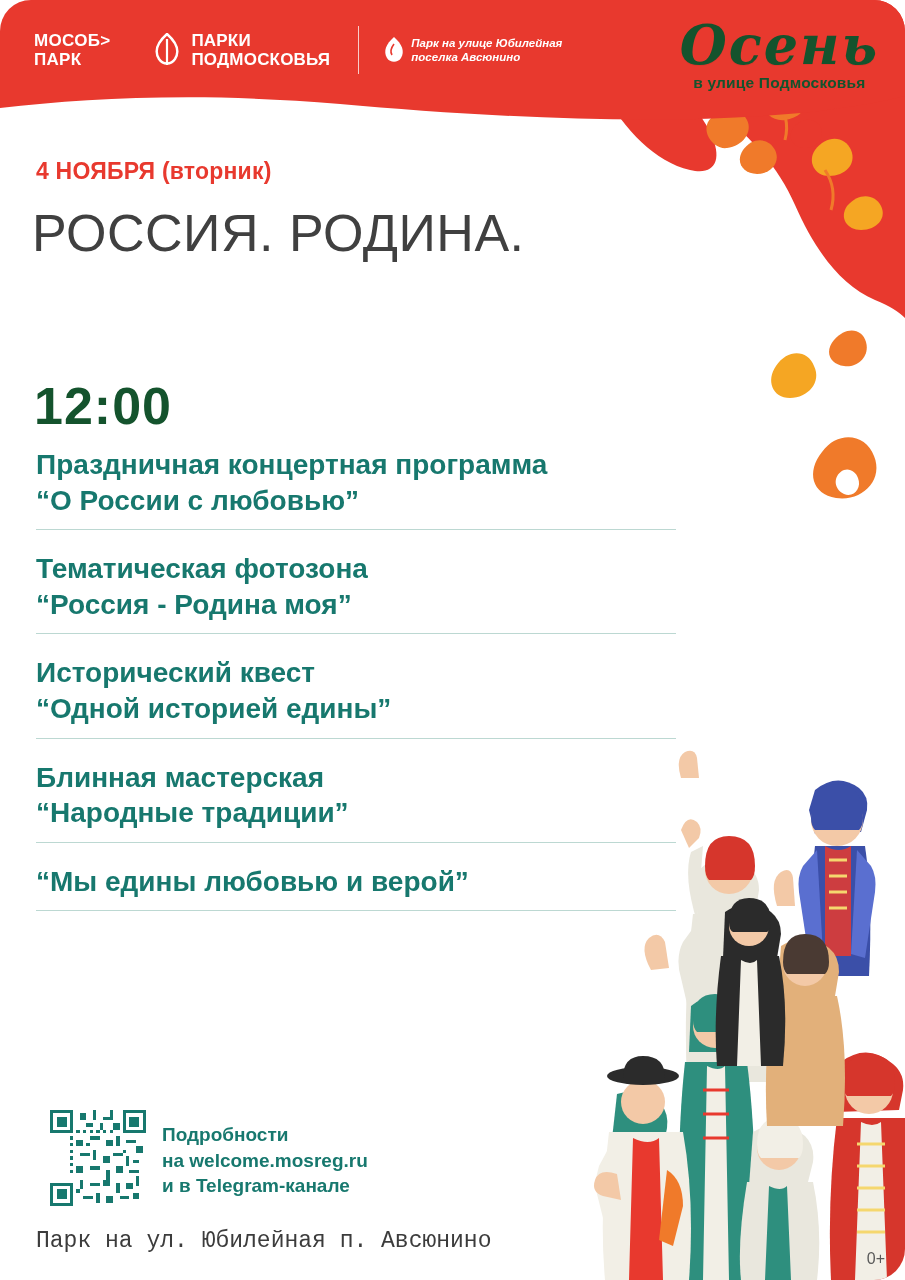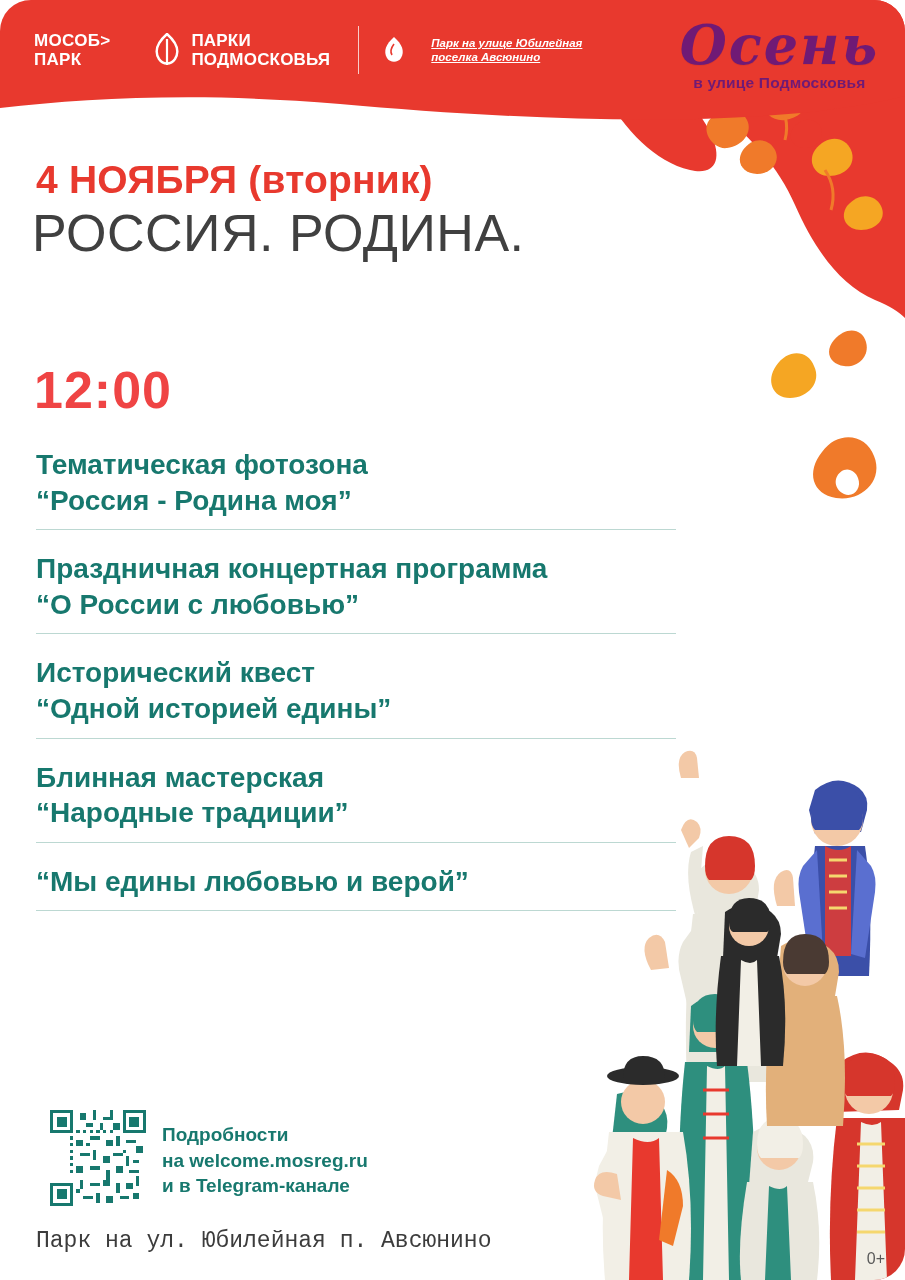--- a/index.html
+++ b/index.html
@@ -75,41 +75,40 @@
   }
   .divider-v {
     width: 1px;
     height: 48px;
     background: rgba(255,255,255,.75);
     margin-left: 28px;
   }
   .park-mark-row {
     display: flex;
     align-items: flex-end;
-    gap: 24px;
+    gap: 4px;
     margin-left: 22px;
-    text-decoration: underline;
   }
   .park-badge { width: 26px; height: 28px; }
   .park-name {
     font-size: 11.5px;
     font-style: italic;
     font-weight: bold;
     line-height: 1.22;
     white-space: pre-line;
   }
 
   
   .autumn-logo {
     position: absolute;
     top: 18px;
     right: 26px;
     z-index: 8;
     text-align: center;
-    color: #701a75;
+    color: #14532d;
   }
   .autumn-word {
     font-family: "DejaVu Serif", serif;
     font-size: 54px;
     font-weight: bold;
     font-style: italic;
     letter-spacing: 2px;
     line-height: 1;
     text-shadow: 0 1px 0 rgba(0,0,0,.05);
   }
@@ -118,44 +117,44 @@
     font-weight: bold;
     margin-top: 2px;
     letter-spacing: .2px;
   }
 
   
   .date-line {
     position: absolute;
     top: 158px;
     left: 36px;
-    font-size: 39px;
+    font-size: 23px;
     font-weight: bold;
     color: #e8392e;
     letter-spacing: .2px;
     z-index: 9;
   }
   .title-1, .title-2 {
     position: absolute;
     left: 32px;
     color: #404040;
     font-weight: normal;
     letter-spacing: .5px;
     z-index: 9;
     line-height: .98;
   }
   .title-1 { top: 208px; font-size: 52px; }
   .title-2 { top: 275px; font-size: 66px; }
   .time {
     position: absolute;
-    top: 360px;
+    top: 376px;
     left: 34px;
     font-size: 52px;
     font-weight: bold;
-    color: #ef4444;
+    color: #14532d;
     z-index: 9;
     letter-spacing: 1px;
   }
 
   
   .program {
     position: absolute;
     top: 448px;
     left: 36px;
     width: 640px;
@@ -302,26 +301,26 @@
     <div class="autumn-word">Осень</div>
     <div class="autumn-sub">в улице Подмосковья</div>
   </div>
 
   <div class="date-line">4 НОЯБРЯ (вторник)</div>
   <div class="title-1">РОССИЯ. РОДИНА.</div>
   <div class="time">12:00</div>
 
   <div class="program">
     <div class="program-item">
+      <div class="p-title">Праздничная концертная программа</div>
+      <div class="p-sub">“О России с любовью”</div>
+    </div>
+    <div class="program-item">
       <div class="p-title">Тематическая фотозона</div>
       <div class="p-sub">“Россия - Родина моя”</div>
-    </div>
-    <div class="program-item">
-      <div class="p-title">Праздничная концертная программа</div>
-      <div class="p-sub">“О России с любовью”</div>
     </div>
     <div class="program-item">
       <div class="p-title">Исторический квест</div>
       <div class="p-sub">“Одной историей едины”</div>
     </div>
     <div class="program-item">
       <div class="p-title">Блинная мастерская</div>
       <div class="p-sub">“Народные традиции”</div>
     </div>
     <div class="program-item">

